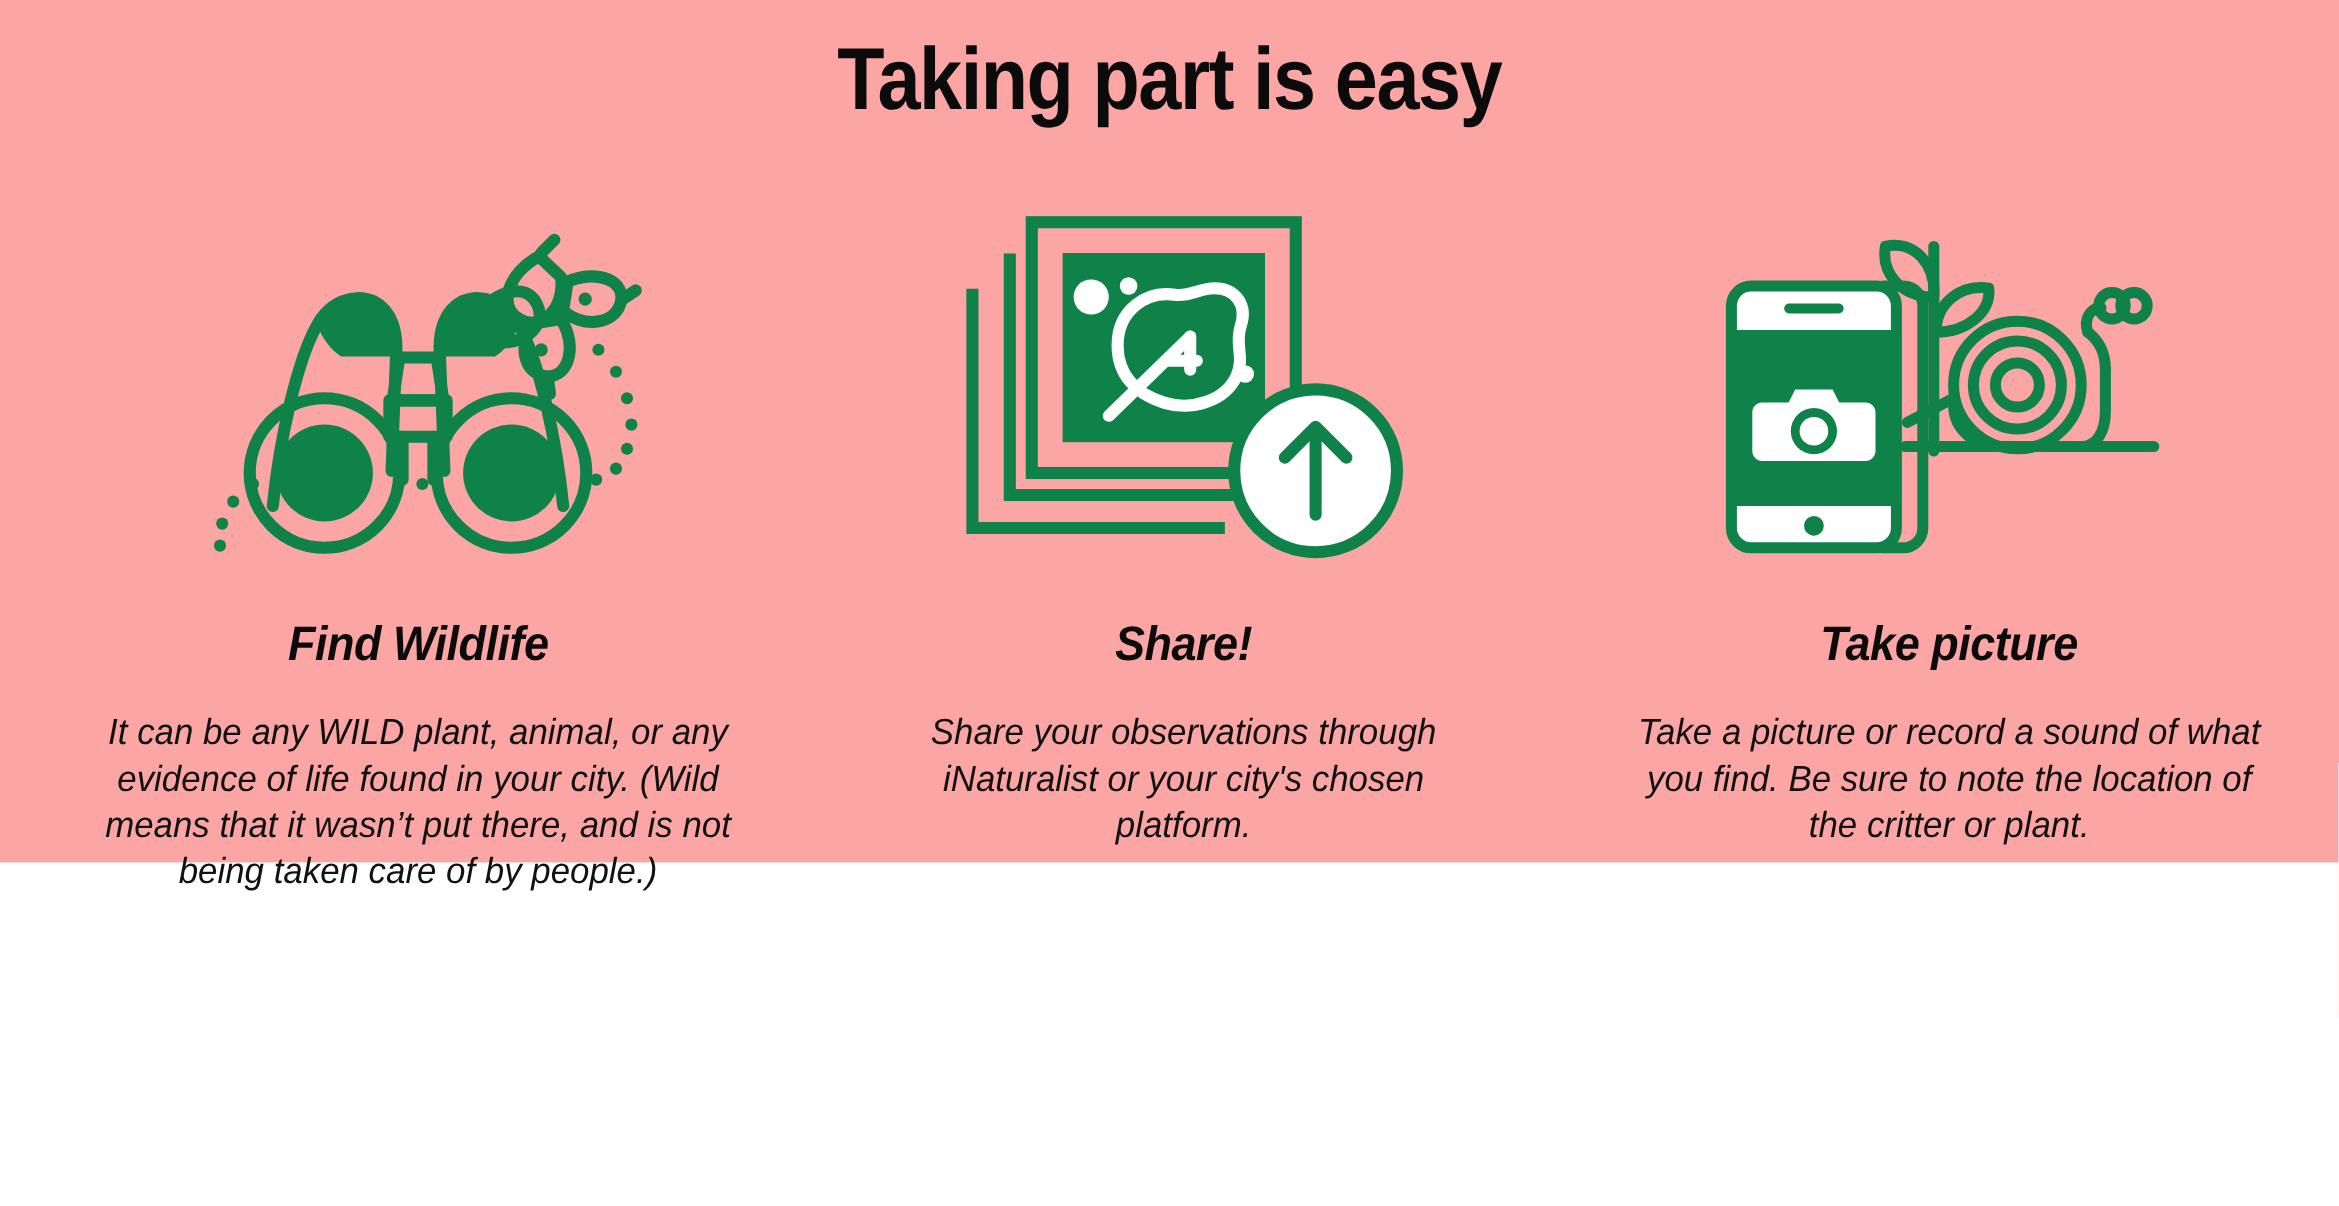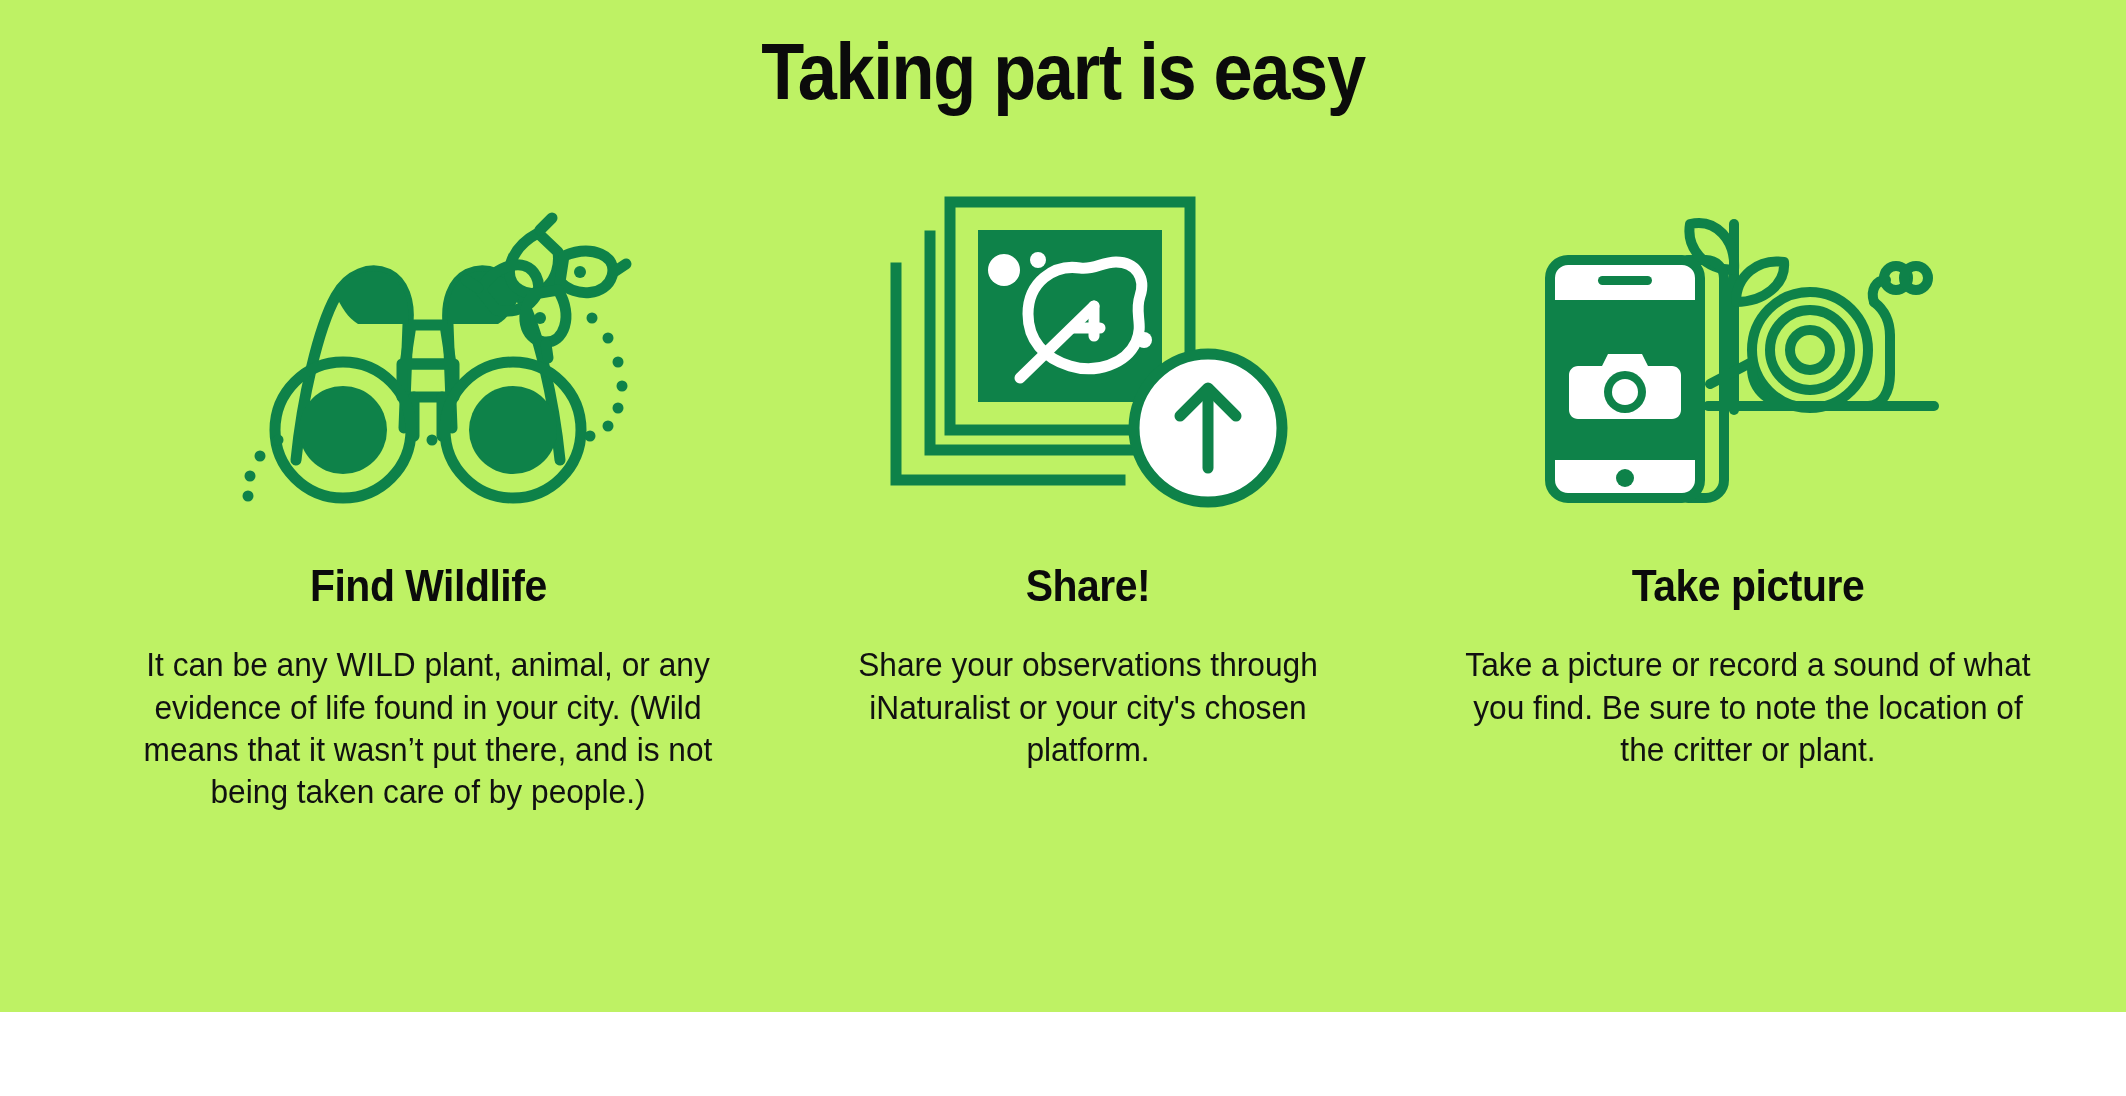--- a/index.html
+++ b/index.html
@@ -12,45 +12,46 @@
     width: 2126px;
     height: 1096px;
     font-family: "Liberation Sans", sans-serif;
     color: #0d0d0d;
     overflow: hidden;
   }
 
   .page {
     position: relative;
     width: 2126px;
-    height: 1012px;
-    background: #bef264;
+    height: 784px;
+    background: #fca5a5;
     box-sizing: border-box;
   }
 
   .page-title {
     margin: 0;
     padding-top: 30px;
     text-align: center;
     font-family: "Liberation Sans", sans-serif;
     font-weight: 700;
     font-size: 80px;
     line-height: 1.05;
     letter-spacing: -1.5px;
     color: #0b0b0b;
     transform: scaleX(0.88);
     transform-origin: center top;
   }
 
   .columns {
     display: flex;
-    justify-content: flex-end;
+    justify-content: space-between;
     align-items: flex-start;
-    padding: 44px 48px 0 50px;
+    padding: 44px 24px 0 50px;
     box-sizing: border-box;
+    font-style: italic;
   }
 
   .column {
     width: 660px;
     display: flex;
     flex-direction: column;
     align-items: center;
   }
 
   .icon-wrap {

